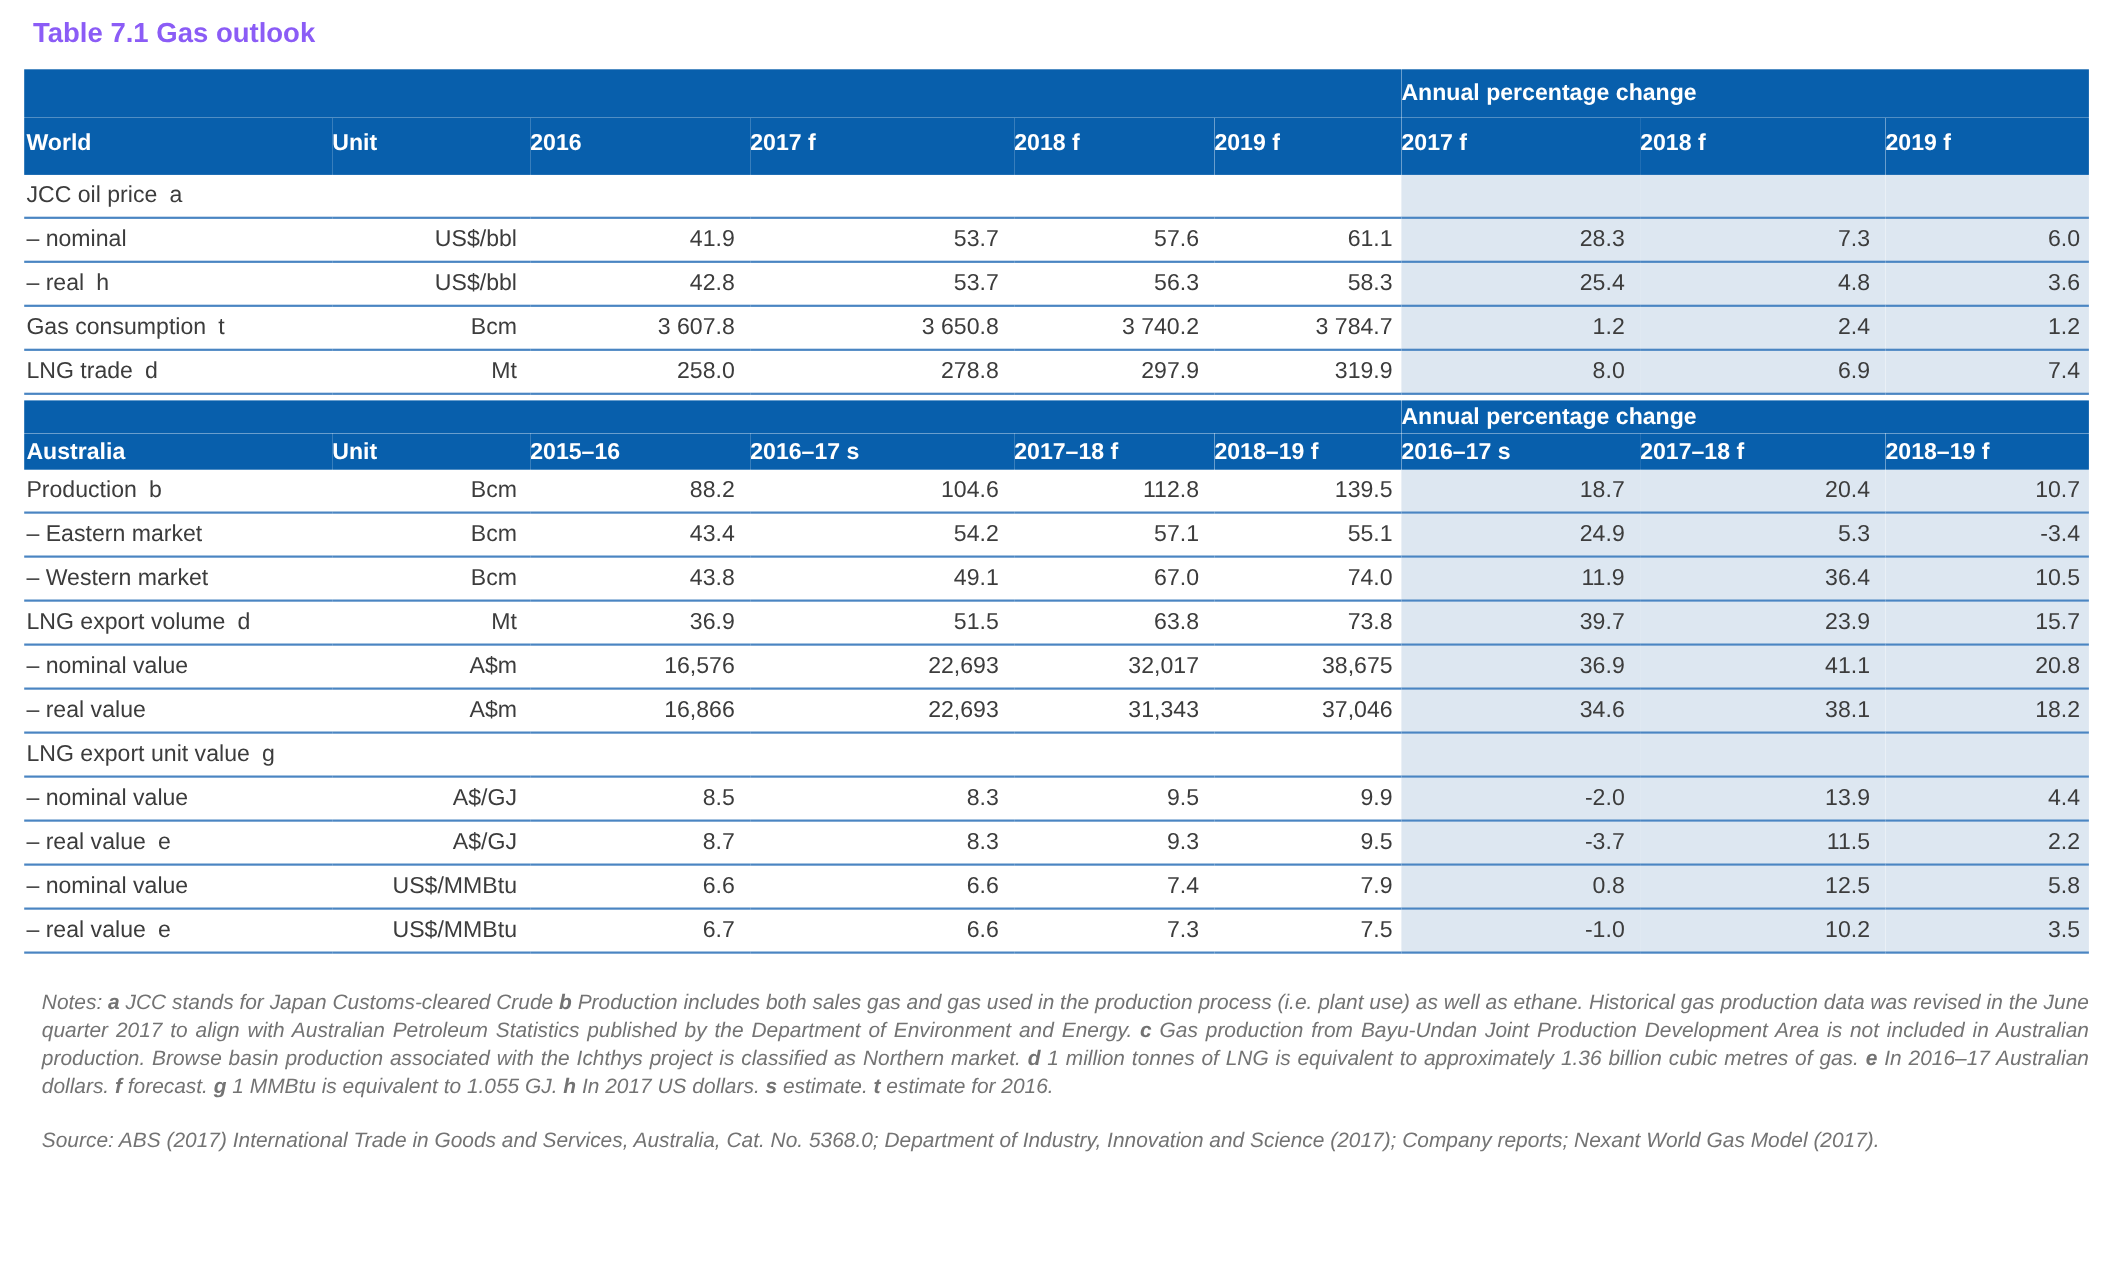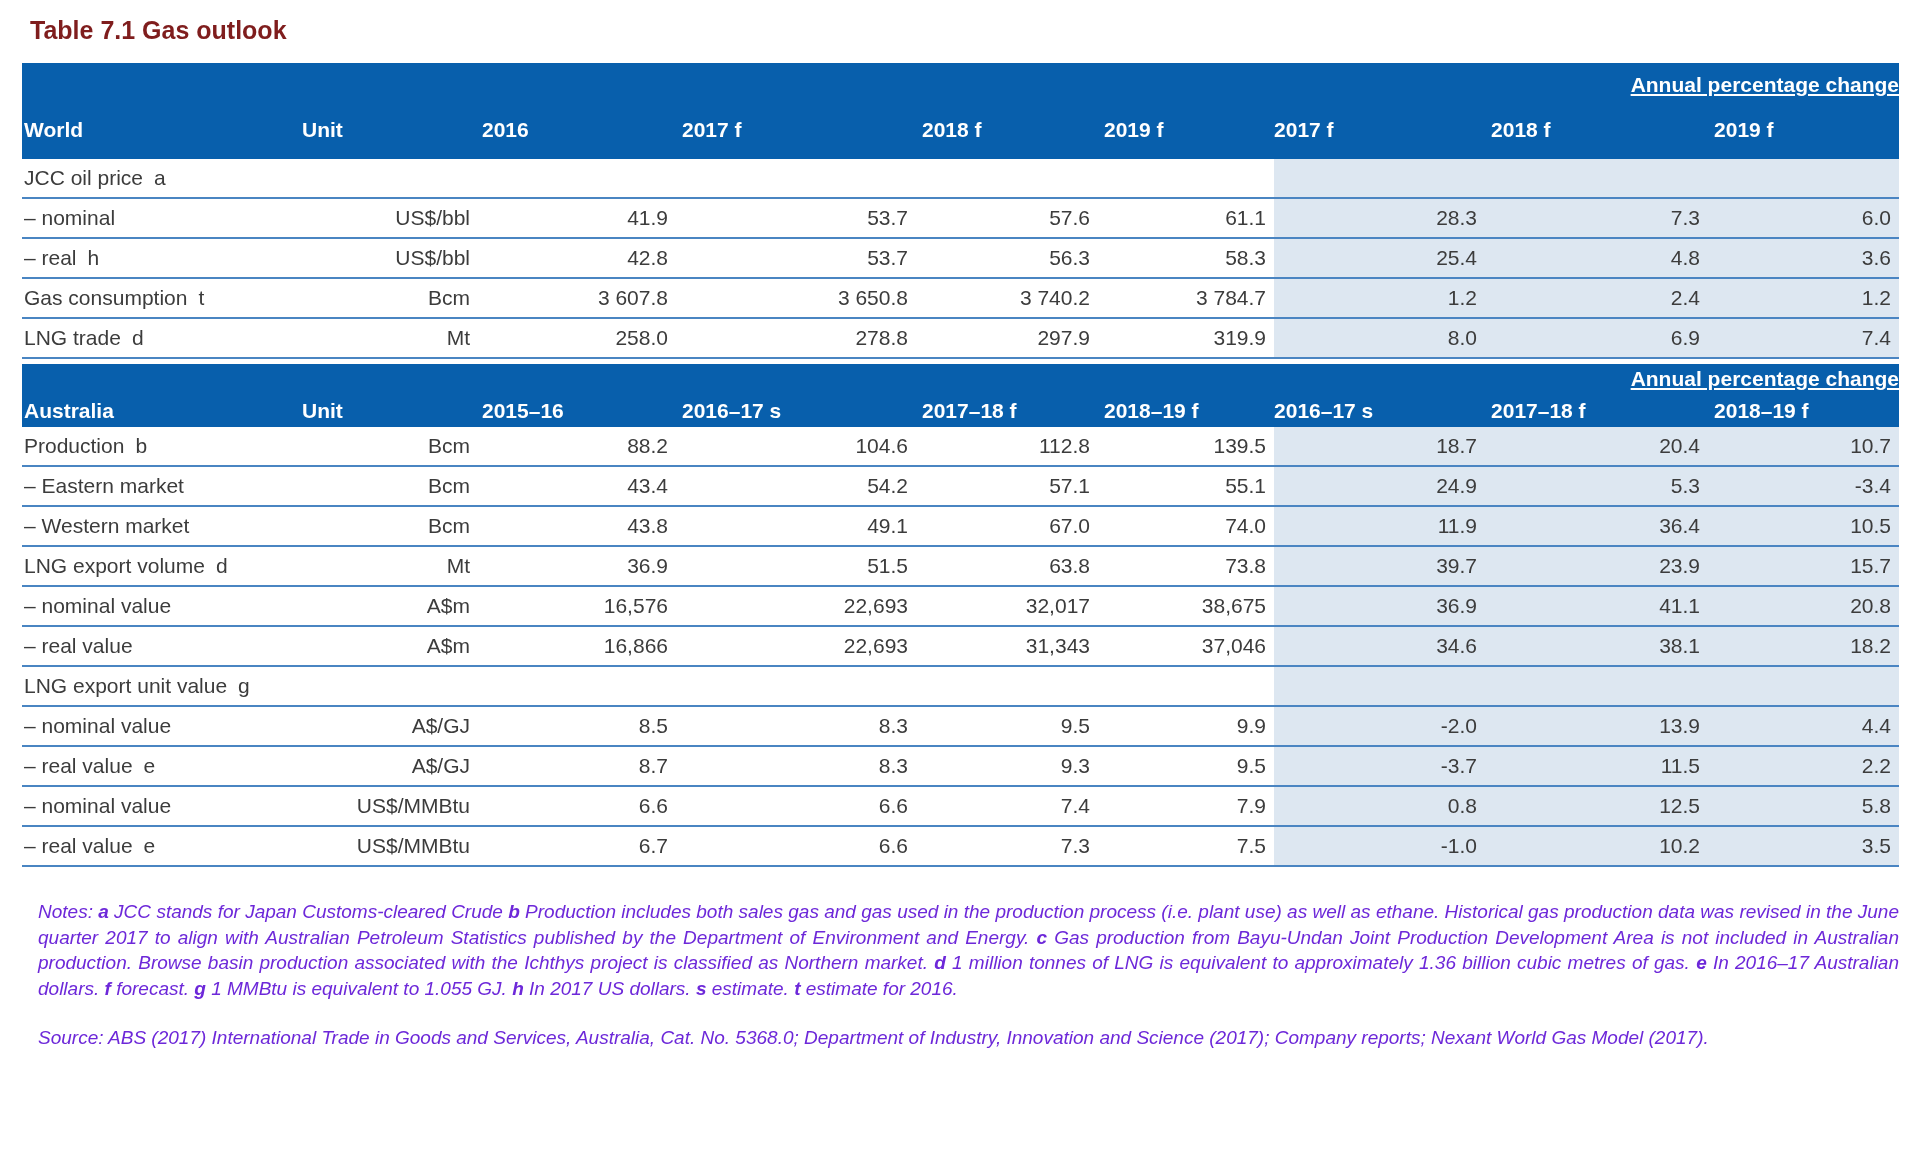--- a/index.html
+++ b/index.html
@@ -1,40 +1,40 @@
 <!DOCTYPE html>
 <html><head>
 <meta charset="utf-8">
 <style>
   html,body{margin:0;padding:0;width:1915px;height:1160px;overflow:hidden;background:#ffffff;
             font-family:"Liberation Sans", sans-serif;color:#3c3c3c;}
   .page{padding:8px 0 0 22px;}
-  .title{color:#7f1d1d;font-size:25px;font-weight:bold;margin:8px 16px 18px 8px;line-height:29px;}
+  .title{color:#8b5cf6;font-size:25px;font-weight:bold;margin:8px 16px 18px 8px;line-height:29px;}
   table{border-collapse:collapse;table-layout:fixed;width:1877px;}
   #australia-table{margin-top:5px;}
   th,td{overflow:hidden;white-space:nowrap;}
   .hd th{background:#085fac;color:#ffffff;font-weight:bold;font-size:21px;text-align:left;padding:0 14px 0 0;}
-  .hd th.apc{text-align:right;padding:0;text-decoration:underline;}
+  .hd th.apc{text-align:left;padding:0;}
   .hd th.lbl{text-align:left;padding:0 0 0 2px;}
   tr.ghd-world th{height:44px;vertical-align:middle;}
   tr.chd-world th{height:46px;vertical-align:middle;padding-bottom:6px;margin-left:44px;}
   tr.chd-world th.lbl{padding-bottom:6px;}
   tr.ghd-australia th{height:30px;vertical-align:middle;}
   tr.chd-australia th{height:33px;vertical-align:middle;}
   td{height:38px;border-bottom:2px solid #4a85c2;font-size:21px;text-align:right;
      padding:0 14px 0 0;background:#ffffff;vertical-align:middle;}
   td.lbl{text-align:left;padding:0 0 0 2px;}
   td.unit{padding-right:12px;}
   th.unit{padding-right:30px;}
   td.v3,th.v3{padding-right:8px;}
   td.p0,td.p1,td.p2{background:#dde7f1;margin-left:40px;}
   td.p2,th.p2{padding-right:8px;}
   .note-letter{margin-left:11px;}
   .notes{margin:32px 16px 0 16px;font-style:italic;font-size:19px;line-height:25.5px;
-         text-align:justify;color:#6d28d9;}
+         text-align:justify;color:#737373;}
   .notes p{margin:0;}
   .notes p.src{margin-top:24px;}
   .notes .b{font-weight:bold;}
 </style>
 </head>
 <body>
 
 <div class="page">
   <h1 class="title">Table 7.1 Gas outlook</h1>
 

